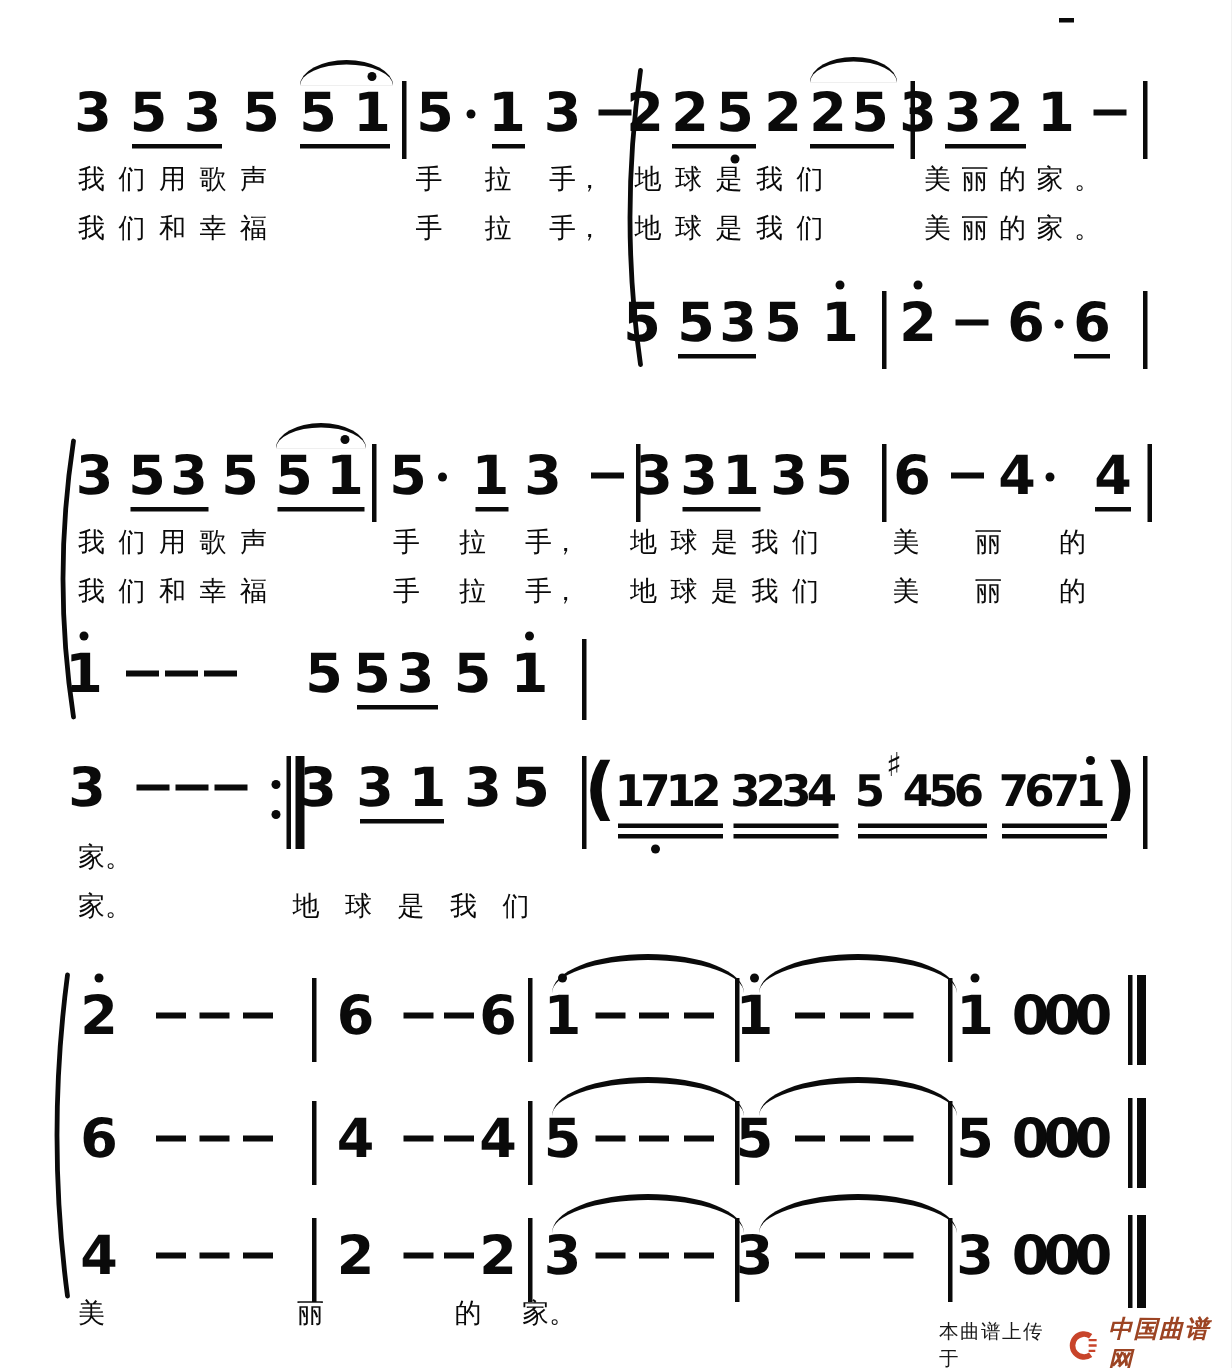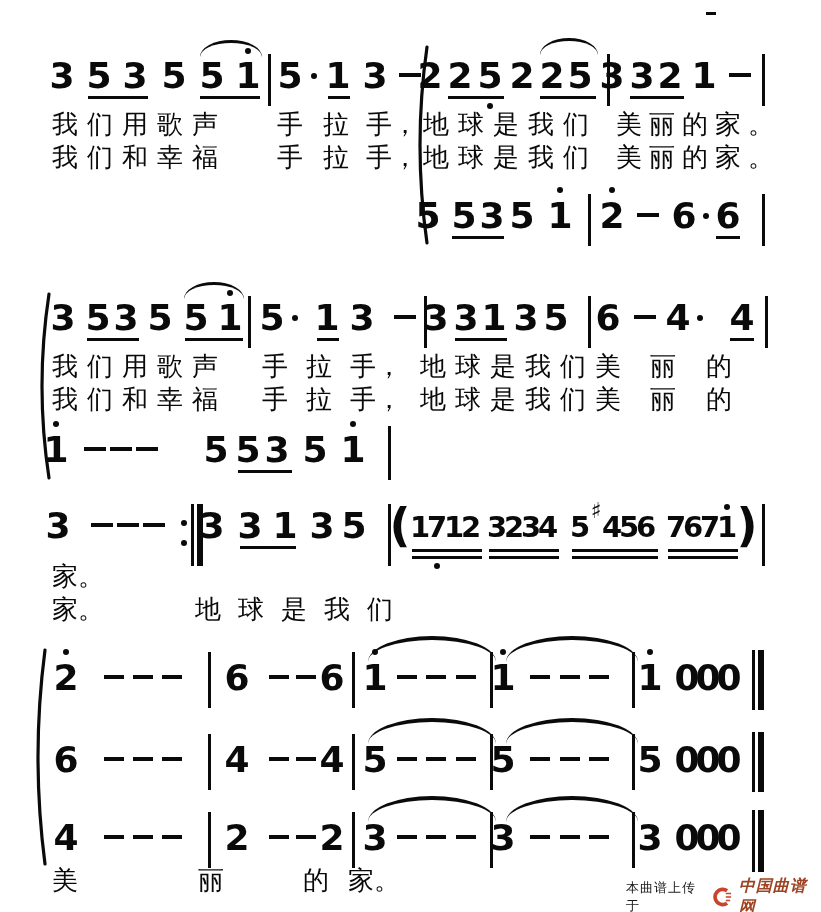--- a/index.html
+++ b/index.html
@@ -5,21 +5,21 @@
   html,body{margin:0;padding:0;background:#e8e8e8;}
   #page{position:relative;width:821px;height:912px;background:#ffffff;overflow:hidden;
         font-family:"DejaVu Sans",sans-serif;}
   
   .glyph{position:absolute;transform:translateX(-50%);font-family:"DejaVu Sans",sans-serif;
          font-weight:bold;font-size:36px;line-height:1;color:#0a0a0a;}
   .glyph.sm{font-size:29px;}
   .glyph.paren{font-size:46px;font-weight:600;}
   .glyph.sharp{font-size:22px;}
   
-  .lyr{position:absolute;font-family:"DejaVu Serif","DejaVu Sans",serif;font-size:26px;
+  .lyr{position:absolute;font-family:"DejaVu Serif","DejaVu Sans",serif;font-size:18px;
        line-height:1.1;color:#0a0a0a;white-space:nowrap;}
   .dash{position:absolute;height:4px;background:#0a0a0a;transform:translateX(-50%);}
   .dot{position:absolute;width:6px;height:6px;border-radius:50%;background:#0a0a0a;
        transform:translate(-50%,-50%);}
   .beam{position:absolute;height:3px;background:#0a0a0a;}
   .bar{position:absolute;background:#0a0a0a;}
   .tie{position:absolute;border-top:3px solid #0a0a0a;
        border-radius:50% 50% 0 0/100% 100% 0 0;}
   .tie.bold{border-top-width:4px;}
   .brace{position:absolute;overflow:visible;}

